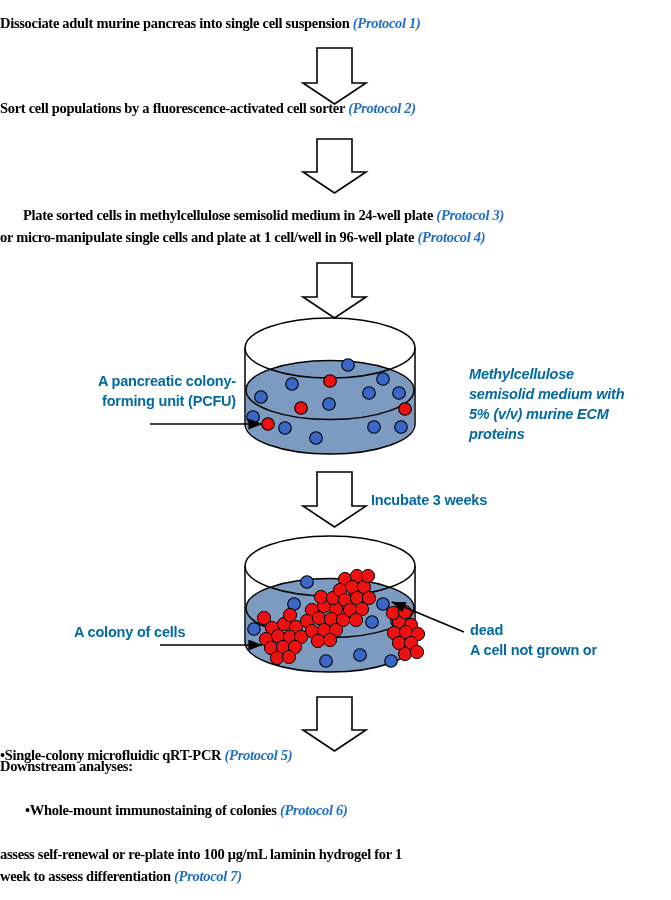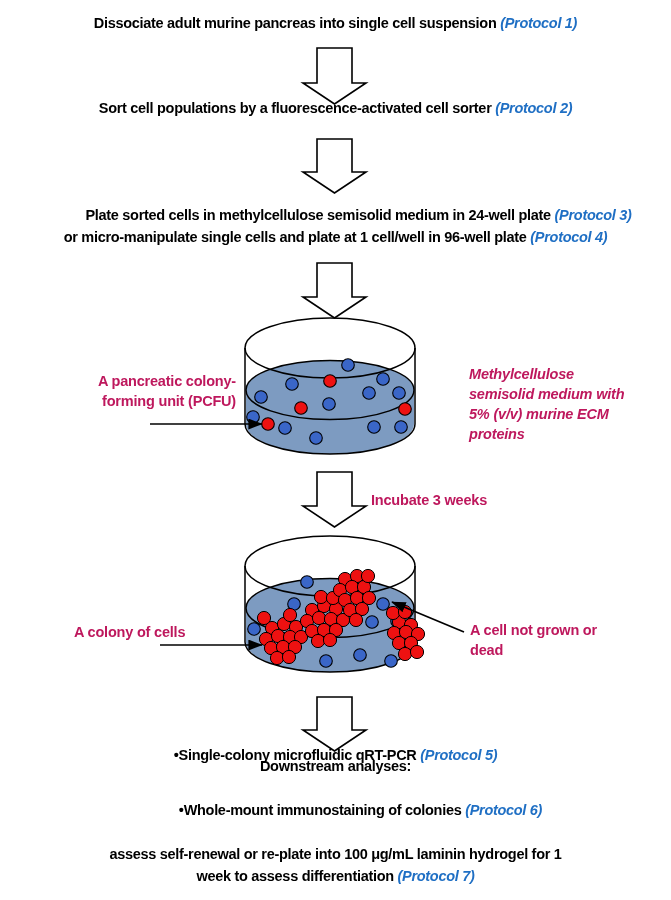--- a/index.html
+++ b/index.html
@@ -30,36 +30,36 @@
     letter-spacing: -0.3px;
   }
   .proto {
     color: #1F6FC4;
     font-style: italic;
     font-weight: bold;
   }
   .center-line {
     width: 671px;
     left: 0;
-    text-align: center;
+    font-family: Liberation Serif, serif;
   }
   .svg-layer {
     position: absolute;
     left: 0;
     top: 0;
     width: 671px;
     height: 900px;
     pointer-events: none;
   }
   .lbl-block {
     position: absolute;
     font-weight: bold;
     font-size: 14.5px;
     line-height: 1.38;
-    color: #be185d;
+    color: #0369a1;
     letter-spacing: -0.2px;
   }
 </style>
 </head>
 <body>
 
 <div id="page">
 
   <div class="txt step-text center-line" style="top:14px;">
     <span>Dissociate adult murine pancreas into single cell suspension</span>
@@ -95,22 +95,22 @@
 
   <div class="lbl-block" style="left:371px; top:490px;">
     <div>Incubate 3 weeks</div>
   </div>
 
   <div class="lbl-block" style="left:61px; top:622px;margin-left:13px;">
     <div>A colony of cells</div>
   </div>
 
   <div class="lbl-block" style="left:470px; top:620px; width:190px;">
+    <div>dead</div>
     <div>A cell not grown or</div>
-    <div>dead</div>
   </div>
 
   <div class="txt step-text center-line" style="top:757px;">
     <span>Downstream analyses:</span>
   </div>
 
   <div class="txt step-text center-line" style="top:746px;">
     <span>•</span><span>Single-colony microfluidic qRT-PCR</span>
     <span class="proto">(Protocol 5)</span>
   </div>

